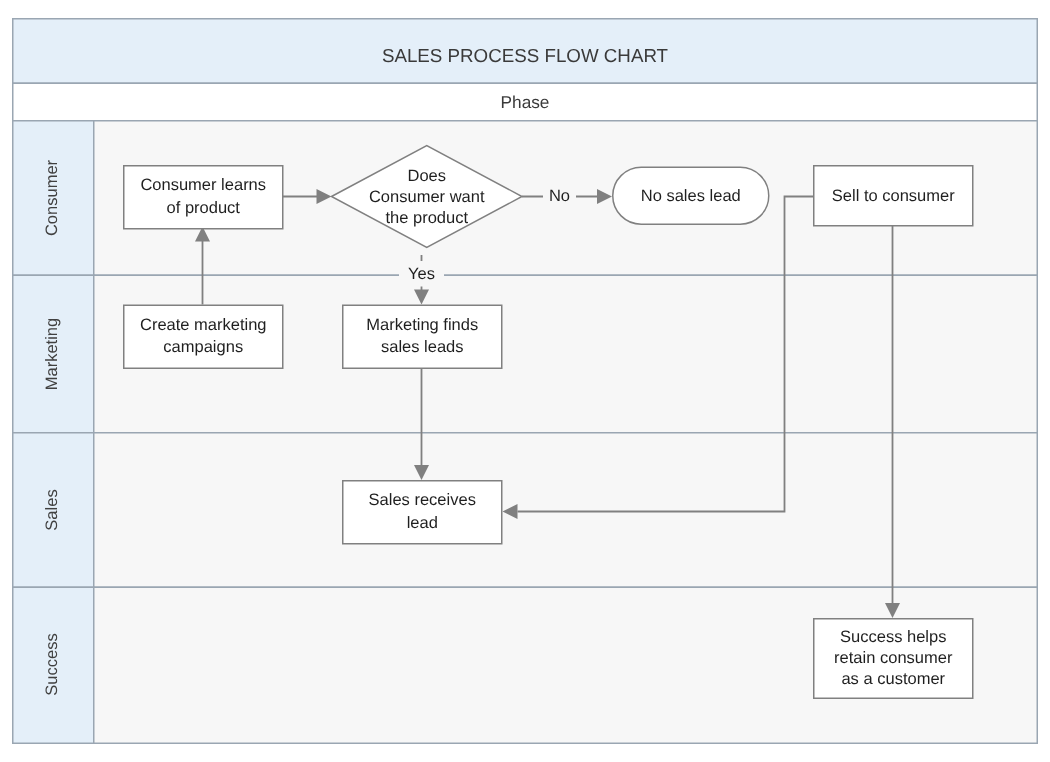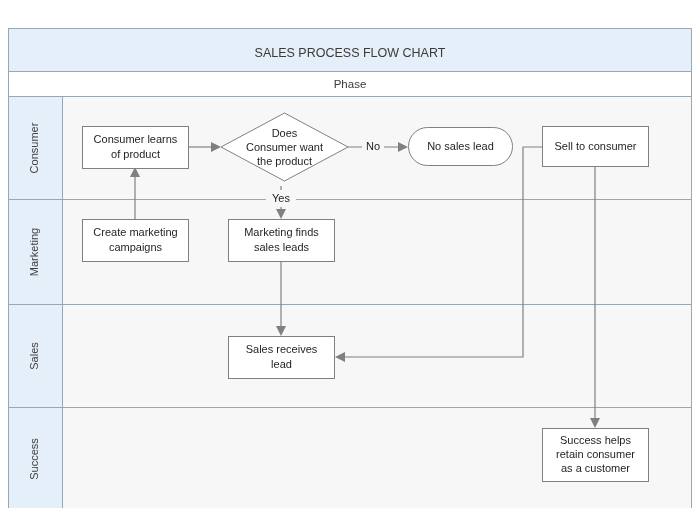--- a/index.html
+++ b/index.html
@@ -9,21 +9,21 @@
   }
   body {
     width: 700px;
     height: 508px;
     font-family: "Liberation Sans", sans-serif;
     overflow: hidden;
   }
   #chart-root {
     position: absolute;
     left: 0;
-    top: 16px;
+    top: 0;
     width: 700px;
     height: 468px;
   }
   svg#flow {
     position: absolute;
     left: 0;
     top: 0;
     width: 700px;
     height: 508px;
     display: block;

